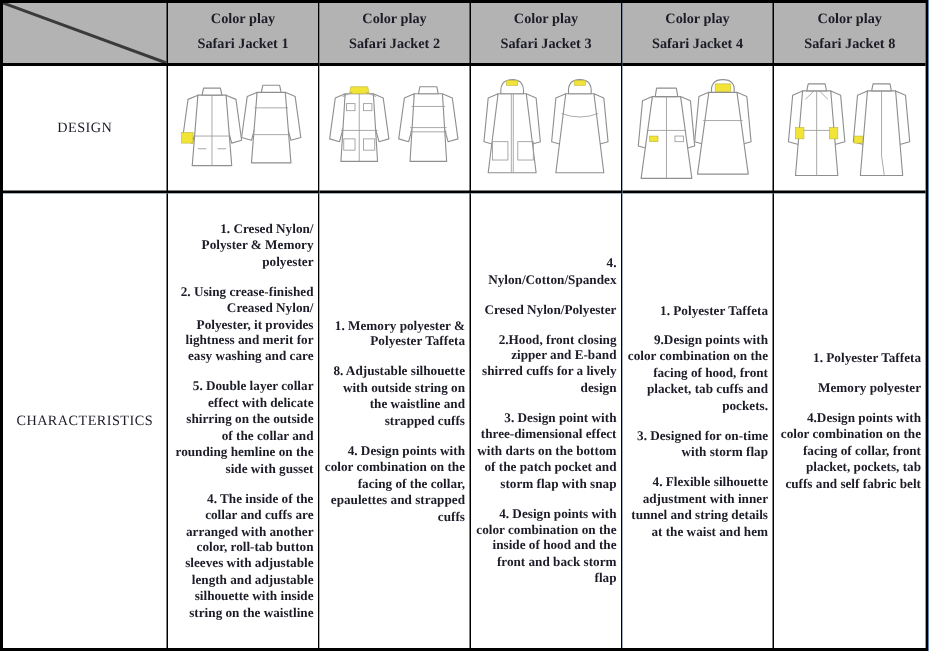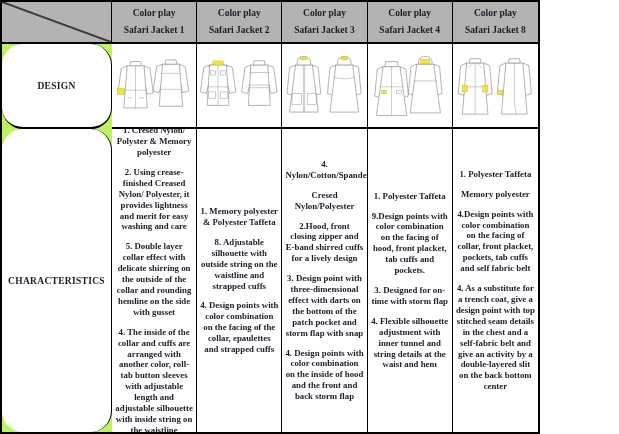--- a/index.html
+++ b/index.html
@@ -4,26 +4,26 @@
 <style>
   html,body { margin:0; padding:0; background:#ffffff; }
   * { box-sizing:border-box; }
   .page {
     width:619px; height:434px;
     font-family:"Liberation Serif", serif;
     color:#1c1c28;
     background:#fff;
   }
   .grid {
-    width:540px; height:434px;
+    width:619px; height:434px;
     display:grid;
     grid-template-columns:110px repeat(5, 1fr);
     grid-template-rows:42px 85px 1fr;
     border:2px solid #000;
-    background:#bef264;
+    background:#3b82f6;
   }
   .cell {
     border-right:1px solid #000;
     border-bottom:2px solid #000;
     position:relative;
     overflow:hidden;
     background:#fff;
   }
   .cell.last-col { border-right:none; }
   .cell.last-row { border-bottom:none; }
@@ -35,37 +35,36 @@
     justify-content:space-evenly; align-items:center;
     font-weight:bold; font-size:9.5px; line-height:1;
     text-align:center;
   }
   .corner { background:#b3b3b3; padding:0; }
   .corner svg { position:absolute; inset:0; width:100%; height:100%; }
 
   
   .rlabel {
     display:flex; align-items:center; justify-content:center;
-    font-weight:700; font-size:9.5px; letter-spacing:.3px;
+    font-weight:400; font-size:9.5px; letter-spacing:.3px;
     text-align:center;
-    border-radius:21px;
   }
 
   
   .dcell { display:flex; align-items:center; justify-content:center; }
   .dcell svg { display:block; }
   .sk { stroke:#8f8f8f; stroke-width:0.8; fill:#ffffff; stroke-linejoin:round; }
   .skl { stroke:#9a9a9a; stroke-width:0.6; fill:none; }
   .yl { fill:#f2e437; stroke:#b9b136; stroke-width:0.4; }
 
   
   .ccell {
     display:flex; flex-direction:column;
     justify-content:center;
-    text-align:center;
+    text-align:right;
     font-size:8.8px; line-height:1.24; font-weight:700;
     padding:3px 3px;
   }
   .ccell p { margin:0 0 9px 0; }
   .ccell p:last-child { margin-bottom:0; }
 </style>
 </head>
 <body>
 
 <div class="page">
@@ -247,17 +246,16 @@
       <p>1. Polyester Taffeta</p>
       <p>9.Design points with color combination on the facing of hood, front placket, tab cuffs and pockets.</p>
       <p>3. Designed for on-time with storm flap</p>
       <p>4. Flexible silhouette adjustment with inner tunnel and string details at the waist and hem</p>
     </div>
 
     <div class="cell ccell last-row last-col">
       <p>1. Polyester Taffeta</p>
       <p>Memory polyester</p>
       <p>4.Design points with color combination on the facing of collar, front placket, pockets, tab cuffs and self fabric belt</p>
-      <p>4. As a substitute for a trench coat, give a design point with top stitched seam details in the chest and a self-fabric belt and give an activity by a double-layered slit on the back bottom center</p>
     </div>
 
   </div>
 </div>
 
 </body></html>

